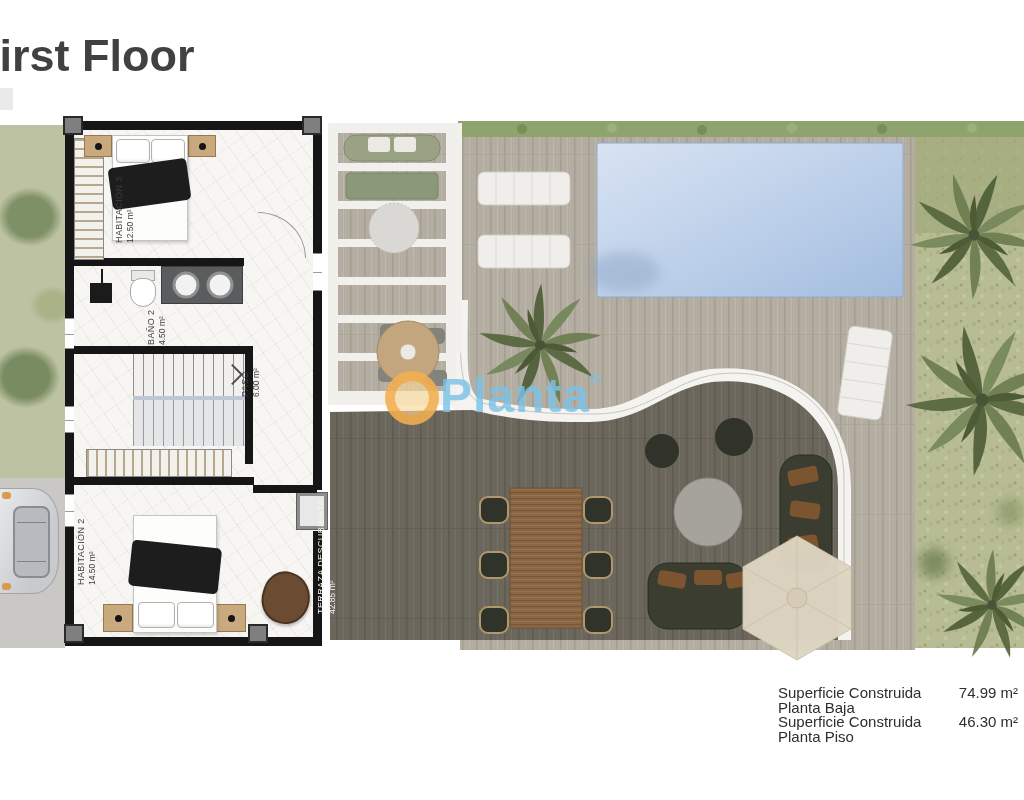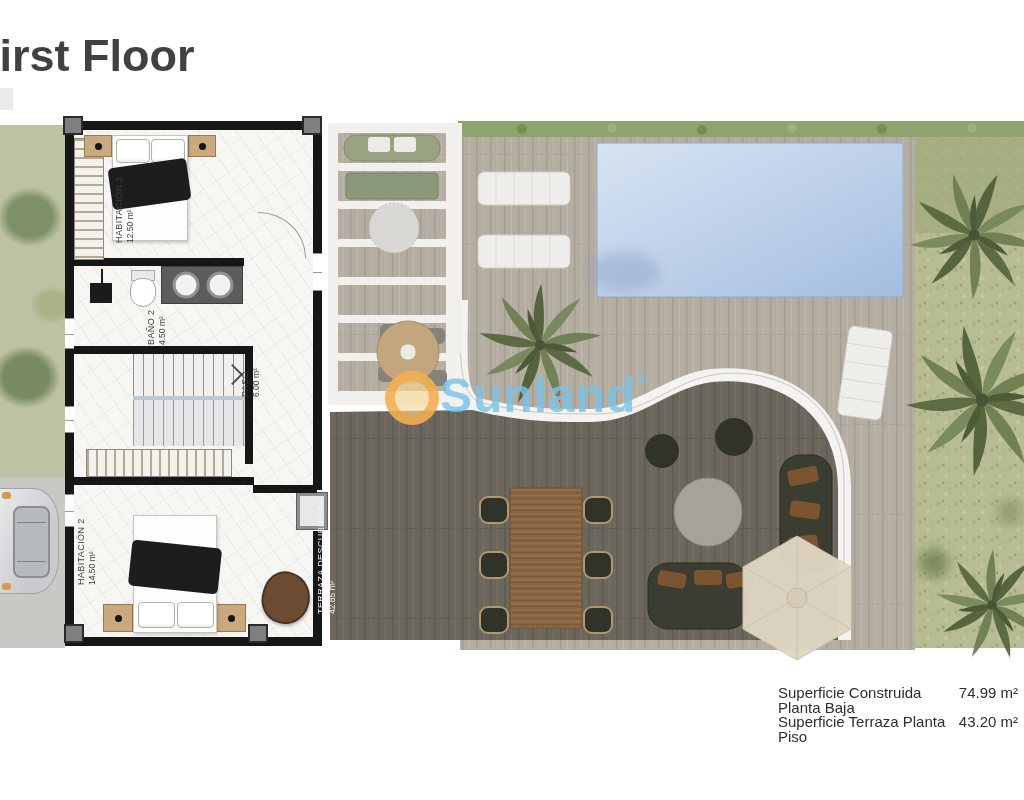--- a/index.html
+++ b/index.html
@@ -336,27 +336,27 @@
       <span class="rname">HABITACIÓN 2</span>
       <span class="rarea">14.50 m²</span>
     </div>
     <div class="rlabel light" style="left:338px;top:472px;">
       <span class="rname">TERRAZA DESCUBIERTA</span>
       <span class="rarea">42.85 m²</span>
     </div>
 
     <div class="watermark">
       <div class="wm-sun"></div>
-      <div class="wm-text"><span>Sunland</span><sup>®</sup></div>
+      <div class="wm-text"><span>Planta</span><sup>®</sup></div>
     </div>
   </div>
 
   <div class="area-table">
     <div class="arow">
       <span class="alabel">Superficie Construida Planta Baja</span>
       <span class="avalue">74.99 m²</span>
     </div>
     <div class="arow">
-      <span class="alabel">Superficie Terraza Planta Piso</span>
-      <span class="avalue">43.20 m²</span>
+      <span class="alabel">Superficie Construida Planta Piso</span>
+      <span class="avalue">46.30 m²</span>
     </div>
   </div>
 </div>
 
 </body></html>

